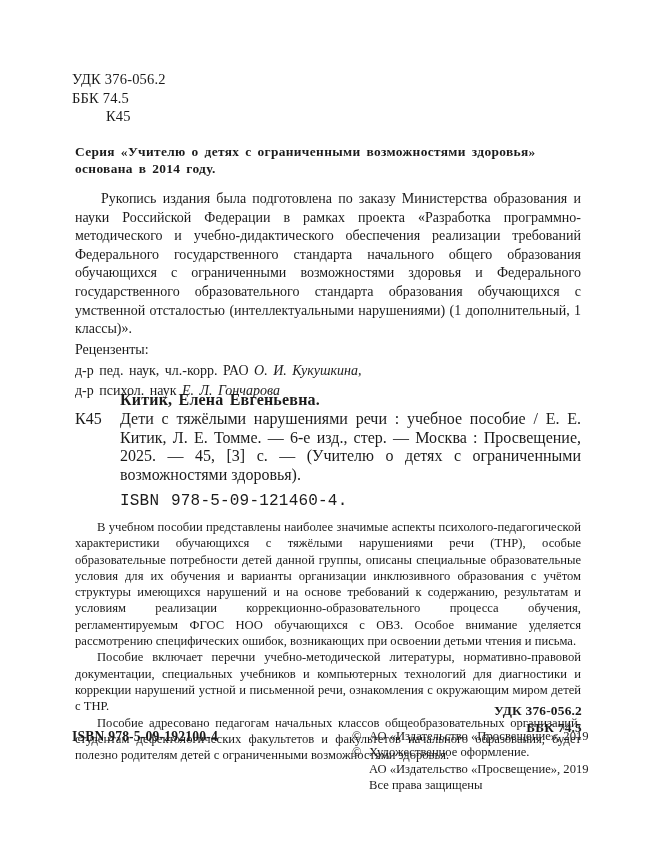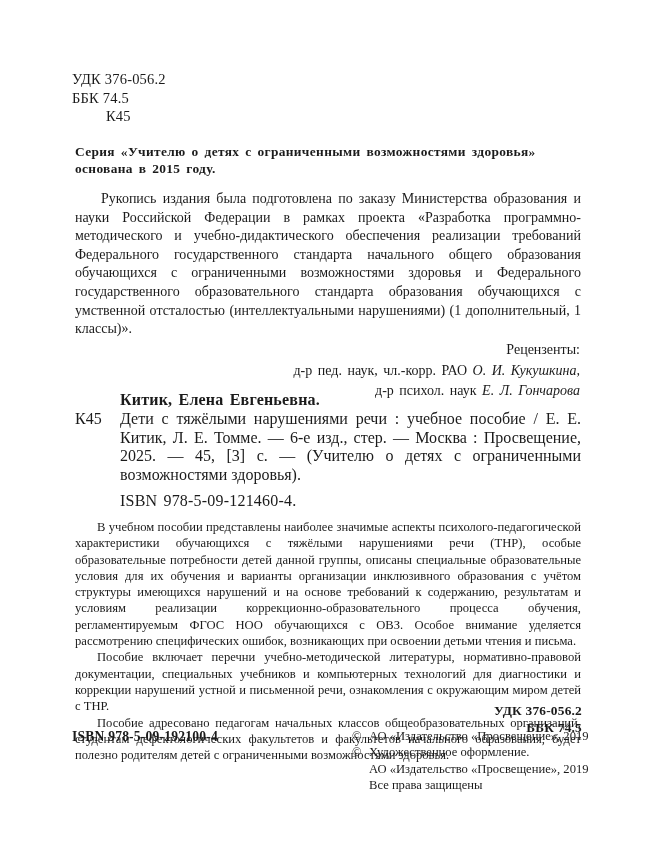--- a/index.html
+++ b/index.html
@@ -63,21 +63,21 @@
     text-align-last: left;
     hyphens: none;
   }
 
   
   .reviewers {
     position: absolute;
     left: 75px;
     top: 340px;
     width: 505px;
-    text-align: right;
+    text-align: left;
     font-size: 14px;
     line-height: 20.5px;
     word-spacing: 2px;
   }
   .reviewers .name { font-style: italic; }
 
   
   .bib {
     position: absolute;
     left: 75px;
@@ -103,20 +103,21 @@
     position: absolute;
     left: 0;
     top: 0;
     width: 42px;
   }
   .bib .isbn-line {
     padding-left: 45px;
     margin-top: 8px;
     word-spacing: 2px;
     letter-spacing: .2px;
+    font-family: Liberation Mono, monospace;
   }
 
   
   .annotation {
     position: absolute;
     left: 75px;
     top: 519px;
     width: 506px;
     font-size: 12.6px;
     line-height: 16.3px;
@@ -178,21 +179,21 @@
 <div class="page">
 
   <div class="class-block">
     <div class="row">УДК 376-056.2</div>
     <div class="row">ББК 74.5</div>
     <div class="row indent">К45</div>
   </div>
 
   <div class="series">
     <div>Серия «Учителю о детях с ограниченными возможностями здоровья»</div>
-    <div>основана в 2015 году.</div>
+    <div>основана в 2014 году.</div>
   </div>
 
   <div class="manuscript">Рукопись издания была подготовлена по заказу Министерства образования и науки Российской Федерации в рамках проекта «Разработка программно-методического и учебно-дидактического обеспечения реализации требований Федерального государственного стандарта начального общего образования обучающихся с ограниченными возможностями здоровья и Федерального государственного образовательного стандарта образования обучающихся с умственной отсталостью (интеллектуальными нарушениями) (1 дополнительный, 1 классы)».</div>
 
   <div class="reviewers">
     <div>Рецензенты:</div>
     <div>
       <span>д-р пед. наук, чл.-корр. РАО </span><span class="name">О. И. Кукушкина,</span>
     </div>
     <div>

